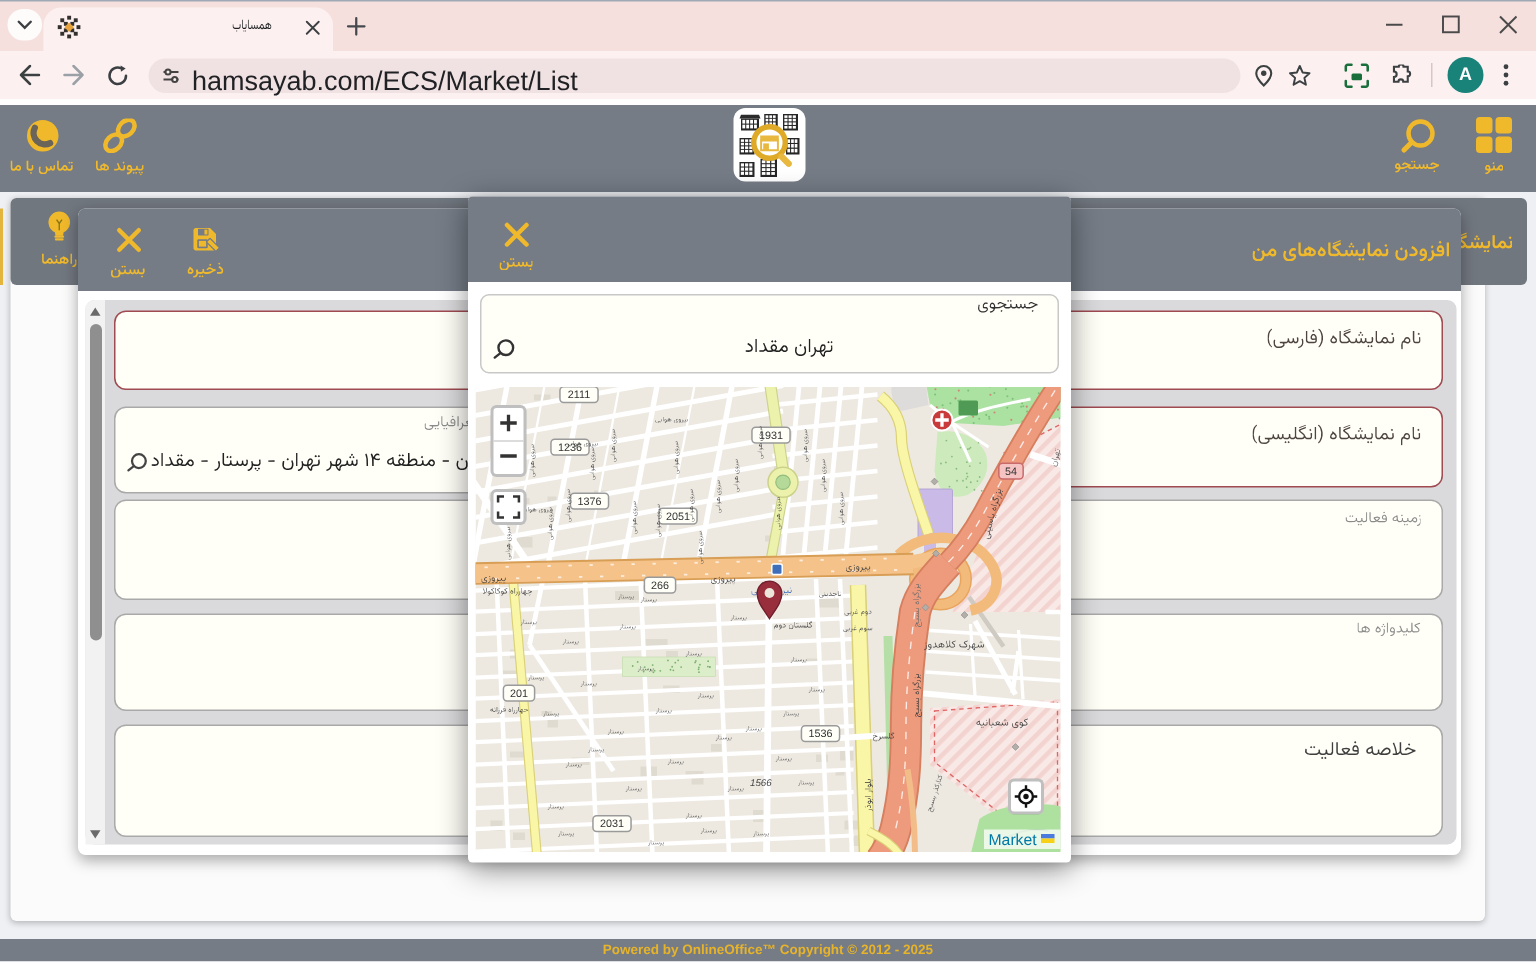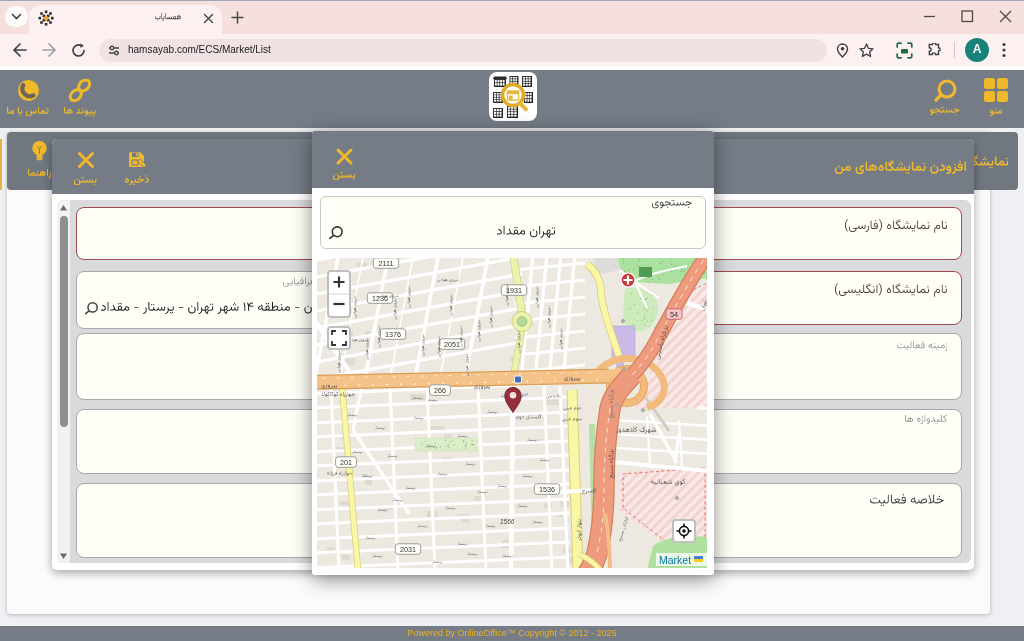--- a/index.html
+++ b/index.html
@@ -55,21 +55,21 @@
       <path d="M9.4 0.6 L12.8 2.7 L9.6 4.9 Z" fill="#3c4043"></path>
     </svg>
     <div class="abs" style="left:99px;top:39px;width:728px;height:23px;border-radius:11.5px;background:#f0e1e2"></div>
     <svg class="abs" style="left:108px;top:44px" width="13" height="13" viewBox="0 0 13 13">
       <g stroke="#444" stroke-width="1.4" fill="none">
         <path d="M1 4 H11 M1 9 H11"></path>
         <circle cx="4" cy="4" r="1.7" fill="#fbefee"></circle>
         <circle cx="8.5" cy="9" r="1.7" fill="#fbefee"></circle>
       </g>
     </svg>
-    <div class="abs" style="left:128px;top:43.5px;font-size:10px;color:#202124">hamsayab.com/ECS/Market/List</div>
+    <div class="abs" style="left:128px;top:43.5px;font-size:18px;color:#202124">hamsayab.com/ECS/Market/List</div>
     <svg class="abs" style="left:836px;top:43px" width="13" height="15" viewBox="0 0 13 15">
       <path d="M6.5 1 C3.6 1 1.5 3.2 1.5 5.8 C1.5 9.2 6.5 14 6.5 14 C6.5 14 11.5 9.2 11.5 5.8 C11.5 3.2 9.4 1 6.5 1 Z" fill="none" stroke="#3c4043" stroke-width="1.4"></path>
       <circle cx="6.5" cy="5.8" r="1.8" fill="#3c4043"></circle>
     </svg>
     <svg class="abs" style="left:859px;top:43px" width="15" height="15" viewBox="0 0 15 15">
       <path d="M7.5 1 L9.4 5.3 L14 5.8 L10.6 8.9 L11.6 13.5 L7.5 11.1 L3.4 13.5 L4.4 8.9 L1 5.8 L5.6 5.3 Z" fill="none" stroke="#3c4043" stroke-width="1.3" stroke-linejoin="round"></path>
     </svg>
     <svg class="abs" style="left:896px;top:42px" width="17" height="17" viewBox="0 0 17 17">
       <g stroke="#1a6e3c" stroke-width="1.7" fill="none" stroke-linecap="round">
         <path d="M1.2 5 V2.4 A1.2 1.2 0 0 1 2.4 1.2 H5"></path>
@@ -738,13 +738,13 @@
     <svg class="abs" style="left:676px;top:523px" width="16" height="16" viewBox="0 0 16 16">
       <circle cx="8" cy="8" r="4.6" fill="none" stroke="#111" stroke-width="1.6"></circle>
       <circle cx="8" cy="8" r="1.8" fill="#111"></circle>
       <path d="M8 0.5 V3 M8 13 V15.5 M0.5 8 H3 M13 8 H15.5" stroke="#111" stroke-width="1.6"></path>
     </svg>
     <div class="abs" style="left:656px;top:553px;width:51px;height:13px;background:rgba(255,255,255,.75)"></div>
     <div class="abs" style="left:659px;top:553.5px;font-size:10.5px;color:#0078a8">Market</div>
     <div class="abs" style="left:694px;top:556px;width:9px;height:3px;background:#4c7be0"></div>
     <div class="abs" style="left:694px;top:559px;width:9px;height:3px;background:#f7d117"></div>
     <div class="abs" style="left:0;top:626px;width:1024px;height:15px;background:#757c85"></div>
-    <div class="abs" style="left:0;top:628px;width:1024px;text-align:center;font-size:9px;font-weight:normal;color:#e6b32a">Powered by OnlineOffice™ Copyright © 2012 - 2025</div>
+    <div class="abs" style="left:0;top:628px;width:1024px;text-align:center;font-size:9px;font-weight:bold;color:#e6b32a">Powered by OnlineOffice™ Copyright © 2012 - 2025</div>
   </div>
 </body></html>

